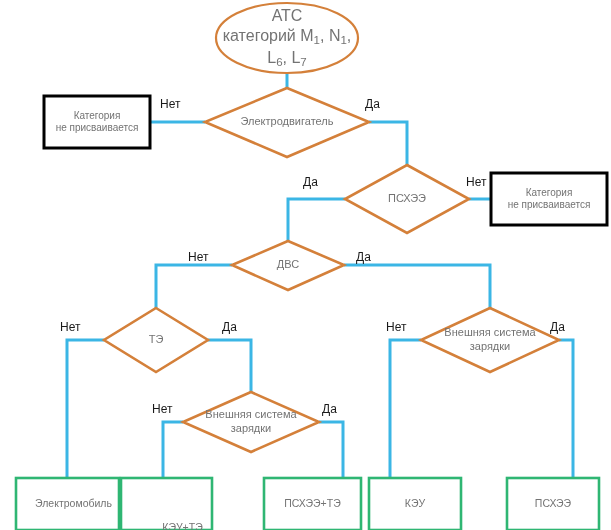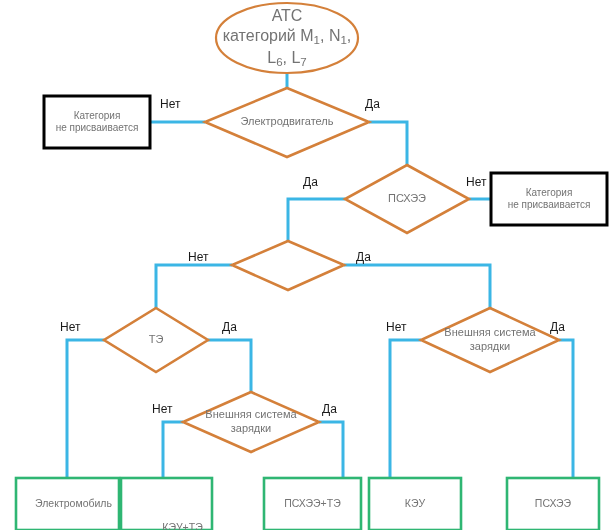--- a/index.html
+++ b/index.html
@@ -108,20 +108,21 @@
 
   <div class="node-text" style="left:216px; top:14px; width:142px; height:48px; flex-direction:column;">
     <span>АТС</span>
     <span><span>категорий </span><span>M<sub>1</sub>, </span><span>N<sub>1</sub>, </span><span>L<sub>6</sub>, </span><span>L<sub>7</sub></span></span>
   </div>
 
   <div class="node-text decision-text" style="left:213px; top:110px; width:148px; height:24px;">Электродвигатель</div>
 
   <div class="node-text decision-text" style="left:355px; top:187px; width:104px; height:24px;">ПСХЭЭ</div>
 
+  <div class="node-text decision-text" style="left:244px; top:253px; width:88px; height:24px;">ДВС</div>
 
   <div class="node-text decision-text" style="left:116px; top:328px; width:80px; height:24px;">ТЭ</div>
 
   <div class="node-text decision-text" style="left:189px; top:407px; width:124px; height:30px; flex-direction:column;">
     <span>Внешняя система</span>
     <span>зарядки</span>
   </div>
 
   <div class="node-text decision-text" style="left:428px; top:325px; width:124px; height:30px; flex-direction:column;">
     <span>Внешняя система</span>

